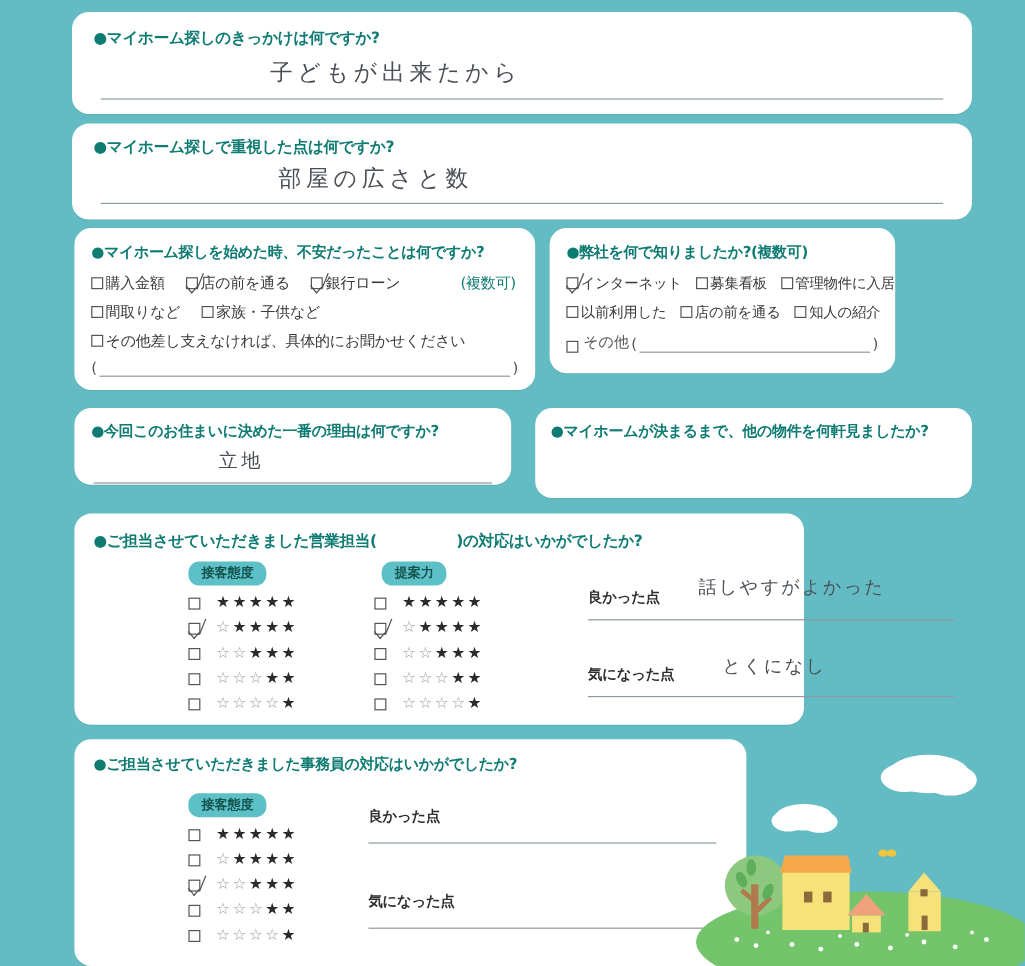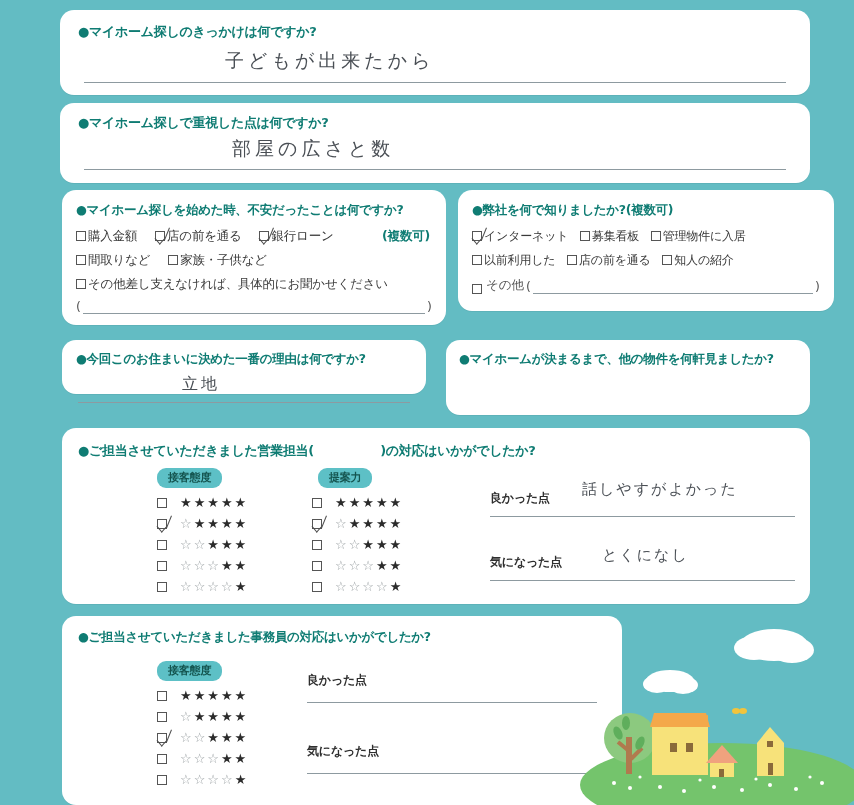--- a/index.html
+++ b/index.html
@@ -59,21 +59,21 @@
     content: "";
     position: absolute;
     left: 0px; top: 3px;
     width: 6px; height: 7px;
     border-left: 1.6px solid #4e4e4e;
     border-bottom: 1.6px solid #4e4e4e;
     transform: rotate(-48deg) skewX(-8deg);
   }
   .multi-note {
     color: #0f7c73;
-    font-weight: bold;
+    font-weight: normal;
     font-size: 12.5px;
   }
   .write-line {
     border-bottom: 1.2px solid #8d9aa0;
     height: 1px;
   }
   .hand {
     font-family: "DejaVu Serif", "Liberation Serif", serif;
     color: #4a4f55;
     font-size: 19px;
@@ -141,21 +141,21 @@
       <span class="opt"><span class="cb"></span><span>その他差し支えなければ、具体的にお聞かせください</span></span>
     </div>
 
     <div class="paren-line" style="margin-top:6px;">
       <span>(</span>
       <span class="lin"></span>
       <span>)</span>
     </div>
   </div>
 
-  <div class="card" style="left:458px; top:190px; width:376px; height:121px; padding:12px 14px;">
+  <div class="card" style="left:458px; top:190px; width:288px; height:121px; padding:12px 14px;">
     <div class="q-head" style="font-size:12.5px;">●弊社を何で知りましたか?(複数可)</div>
 
     <div class="opt-row" style="margin-top:9px; font-size:12px;">
       <span class="opt" style="margin-right:8px;"><span class="cb checked"></span><span>インターネット</span></span>
       <span class="opt" style="margin-right:8px;"><span class="cb"></span><span>募集看板</span></span>
       <span class="opt" style="margin-right:0;"><span class="cb"></span><span>管理物件に入居</span></span>
     </div>
 
     <div class="opt-row" style="font-size:12px;">
       <span class="opt" style="margin-right:8px;"><span class="cb"></span><span>以前利用した</span></span>
@@ -165,31 +165,31 @@
 
     <div class="paren-line" style="margin-top:8px;">
       <span class="cb"></span>
       <span>その他</span>
       <span>(</span>
       <span class="lin"></span>
       <span>)</span>
     </div>
   </div>
 
-  <div class="card" style="left:62px; top:340px; width:364px; height:54px;text-align:right;">
+  <div class="card" style="left:62px; top:340px; width:364px; height:64px;text-align:right;">
     <div class="q-head" style="position:absolute; left:14px; top:11px; font-size:12.5px;">●今回このお住まいに決めた一番の理由は何ですか?</div>
     <div class="hand sm" style="position:absolute; left:120px; top:34px;">立地</div>
     <div class="write-line" style="position:absolute; left:16px; right:16px; top:62px;"></div>
   </div>
 
   <div class="card" style="left:446px; top:340px; width:364px; height:75px; padding:11px 13px;">
     <div class="q-head" style="font-size:12.5px;">●マイホームが決まるまで、他の物件を何軒見ましたか?</div>
   </div>
 
-  <div class="card" style="left:62px; top:428px; width:748px; height:176px;">
+  <div class="card" style="left:62px; top:428px; width:608px; height:176px;">
     <div style="position:absolute; left:16px; top:12px; white-space:nowrap;">
       <span class="q-head">●ご担当させていただきました営業担当(</span>
       <span style="display:inline-block; min-width:56px;"></span>
       <span class="q-head">)の対応はいかがでしたか?</span>
     </div>
 
     <div style="position:absolute; left:95px; top:38px;">
       <div class="badge">接客態度</div>
       <div class="rate-row">
           <span class="cb"></span>

